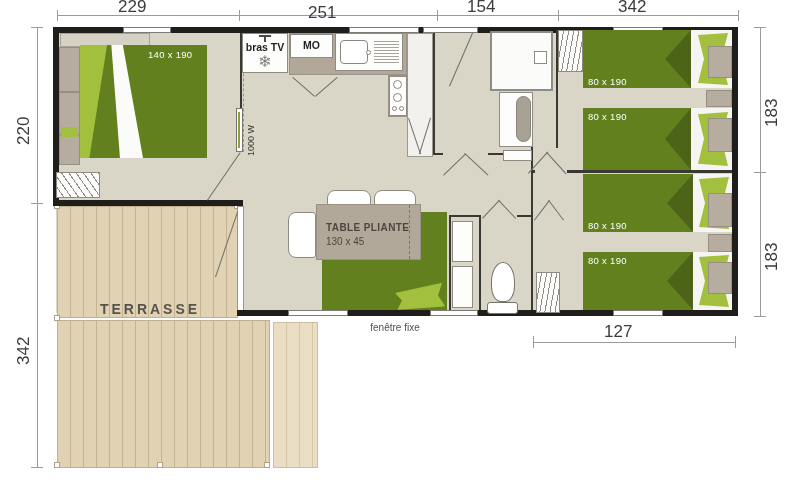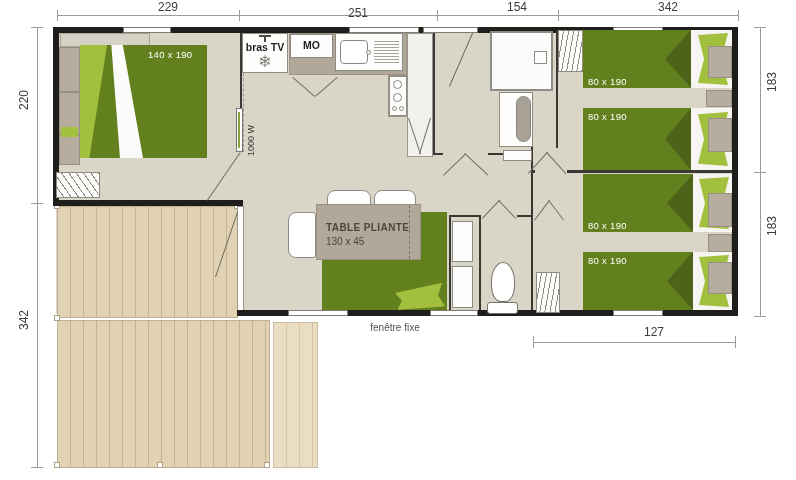--- a/index.html
+++ b/index.html
@@ -10,21 +10,21 @@
   .pwall{position:absolute;background:#3a3833;box-sizing:border-box;}
   .win{position:absolute;background:#ffffff;border:1px solid #7e7b75;box-sizing:border-box;}
   .wbox{position:absolute;background:#fdfdfb;border:1px solid #8e8b84;box-sizing:border-box;}
   .taupe{position:absolute;background:#b2a899;border:1px solid #9c9386;box-sizing:border-box;}
   .grey{position:absolute;background:#b6ada0;border:1px solid #978f81;box-sizing:border-box;}
   .green{position:absolute;background:#63801f;box-sizing:border-box;}
   .dgreen{position:absolute;background:#4d6418;box-sizing:border-box;}
   .lgreen{position:absolute;background:#a2bf3e;box-sizing:border-box;}
   .leaf{position:absolute;height:1px;background:#706d66;transform-origin:0 0;}
   .dimline{position:absolute;background:#9b9b9b;}
-  .dimtxt{position:absolute;font-size:12px;color:#3b3b3b;text-align:right;line-height:12px;}
+  .dimtxt{position:absolute;font-size:17px;color:#3b3b3b;text-align:left;line-height:12px;}
   .vtext{writing-mode:vertical-rl;transform:rotate(180deg);text-orientation:mixed;}
   .bedlbl{position:absolute;font-size:9.5px;color:#ffffff;white-space:nowrap;letter-spacing:.3px;text-align:right;}
   .hatch-diag{background-image:repeating-linear-gradient(55deg, rgba(0,0,0,0) 0 5px, #8f8c86 5px 6px);}
   .hatch-vert{background-image:repeating-linear-gradient(100deg, rgba(0,0,0,0) 0 4px, #918e88 4px 5px);}
   .hatch-horz{background-image:repeating-linear-gradient(0deg, rgba(0,0,0,0) 0 2px, #a7a49e 2px 3px);}
   .plank{position:absolute;background-color:#e1d2b3;border:1px solid #c0b092;box-sizing:border-box;
          background-image:repeating-linear-gradient(90deg, rgba(0,0,0,0) 0 12px, #c5b290 12px 13px);}
   .plank-light{position:absolute;background-color:#e9ddc4;border:1px solid #cdbd9e;box-sizing:border-box;
          background-image:repeating-linear-gradient(90deg, rgba(0,0,0,0) 0 12px, #d6c6a6 12px 13px);}
   .post{position:absolute;width:6px;height:6px;background:#ffffff;border:1px solid #b0a184;box-sizing:border-box;}
@@ -77,20 +77,21 @@
 
   <div class="plank" style="left:57px;top:206px;width:181px;height:112px;"></div>
   <div class="plank" style="left:57px;top:320px;width:213px;height:148px;"></div>
   <div class="plank-light" style="left:273px;top:322px;width:45px;height:146px;"></div>
   <div class="post" style="left:54px;top:203px;"></div>
   <div class="post" style="left:234px;top:203px;"></div>
   <div class="post" style="left:54px;top:315px;"></div>
   <div class="post" style="left:54px;top:462px;"></div>
   <div class="post" style="left:157px;top:462px;"></div>
   <div class="post" style="left:264px;top:462px;"></div>
+  <div class="abs" style="left:90px;top:301px;width:120px;text-align:center;font-size:14px;font-weight:600;letter-spacing:3px;color:#57544c;">TERRASSE</div>
 
   <div class="abs" style="left:237px;top:206px;width:7px;height:105px;background:#ffffff;border:1px solid #9b978e;"></div>
   <div class="leaf" style="left:215px;top:277px;width:69px;transform:rotate(-71.3deg);"></div>
 
   <div class="wall" style="left:53px;top:27px;width:685px;height:6px;"></div>
   <div class="wall" style="left:53px;top:27px;width:6px;height:179px;"></div>
   <div class="wall" style="left:53px;top:200px;width:190px;height:6px;"></div>
   <div class="wall" style="left:732px;top:27px;width:6px;height:289px;"></div>
   <div class="wall" style="left:237px;top:310px;width:501px;height:6px;"></div>
 

